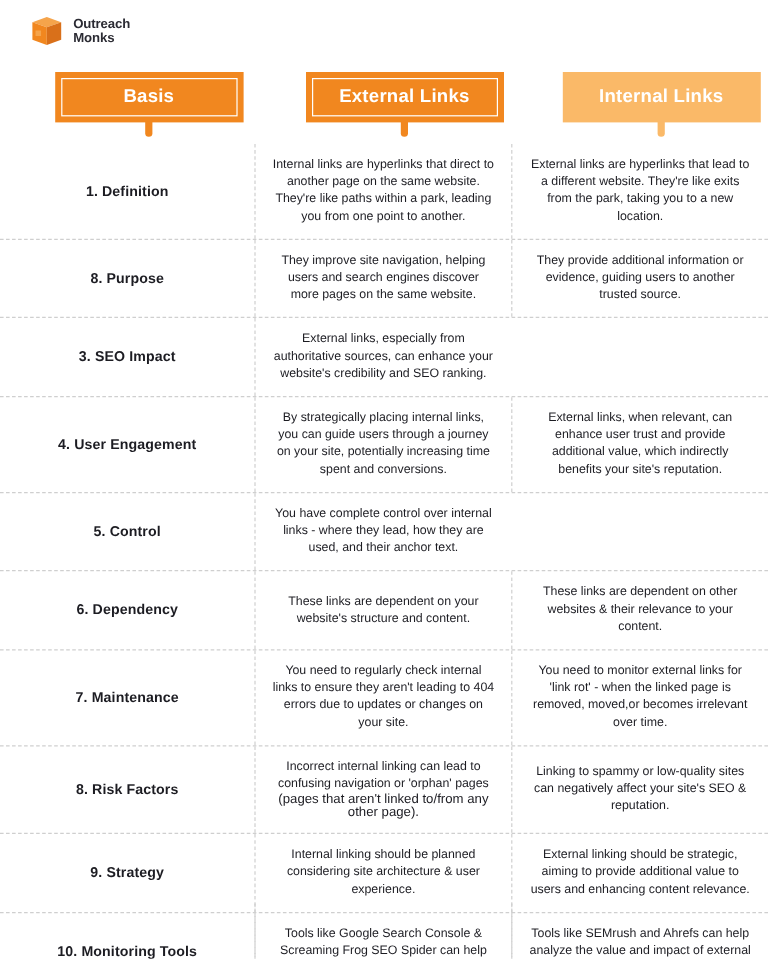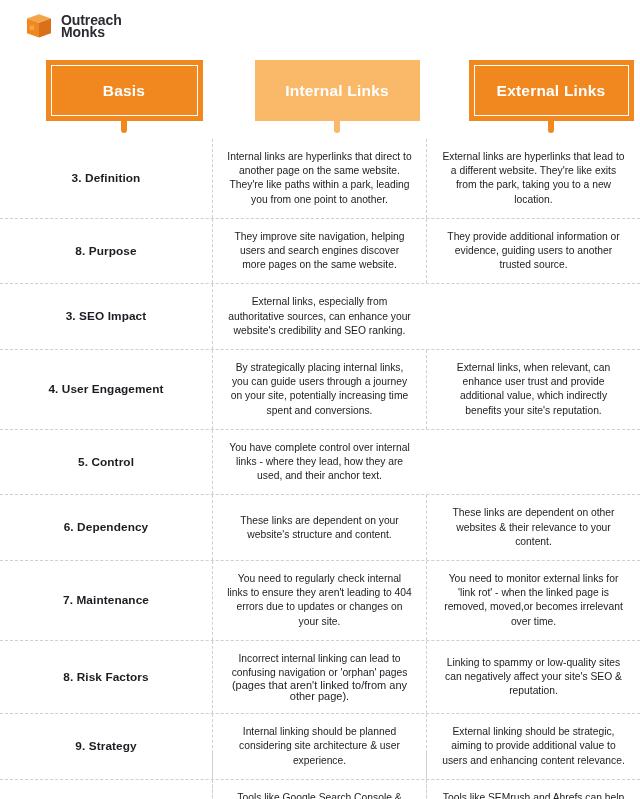--- a/index.html
+++ b/index.html
@@ -17,21 +17,21 @@
   .logo {
     position: absolute;
     top: 11px;
     left: 24px;
     display: flex;
     align-items: center;
     gap: 7px;
   }
   .logo-mark { width: 30px; height: 30px; display: block; }
   .logo-text {
-    font-size: 14px;
+    font-size: 11px;
     font-weight: bold;
     line-height: 12.5px;
     color: #2b2b33;
     letter-spacing: -0.1px;
   }
 
   
   .sheet {
     position: absolute;
     top: 60px;
@@ -48,21 +48,21 @@
 
   
   .hdr-cell {
     position: relative;
     display: flex;
     justify-content: center;
     padding-bottom: 18px;
   }
   .hdr-box {
     width: 157px;
-    height: 61px;
+    height: 42px;
     display: flex;
     align-items: center;
     justify-content: center;
     position: relative;
     margin-left: 36px;
   }
   .hdr-box.solid  { background: #F1871F; }
   .hdr-box.light  { background: #FAB968; }
   .hdr-box.solid::before {
     content: "";
@@ -158,36 +158,36 @@
 <div class="sheet">
 
   <div class="grid">
     <div class="hdr-cell">
       <div class="hdr-box solid">
         <span class="hdr-label">Basis</span>
         <span class="tab-down solid"></span>
       </div>
     </div>
     <div class="hdr-cell">
+      <div class="hdr-box solid wide">
+        <span class="hdr-label">External Links</span>
+        <span class="tab-down solid"></span>
+      </div>
+    </div>
+    <div class="hdr-cell">
       <div class="hdr-box light wide">
         <span class="hdr-label">Internal Links</span>
         <span class="tab-down light"></span>
       </div>
     </div>
-    <div class="hdr-cell">
-      <div class="hdr-box solid wide">
-        <span class="hdr-label">External Links</span>
-        <span class="tab-down solid"></span>
-      </div>
-    </div>
-  </div>
-
-  <div class="row">
-    <div class="cell c1">
-        <span class="basis-label">3. Definition</span>
+  </div>
+
+  <div class="row">
+    <div class="cell c1">
+        <span class="basis-label">1. Definition</span>
       </div>
     <div class="cell c2">
         <span class="desc">Internal links are hyperlinks that direct to another page on the same website. They're like paths within a park, leading you from one point to another.</span>
       </div>
     <div class="cell c3">
         <span class="desc">External links are hyperlinks that lead to a different website. They're like exits from the park, taking you to a new location.</span>
       </div>
   </div>
 
   <div class="row">

